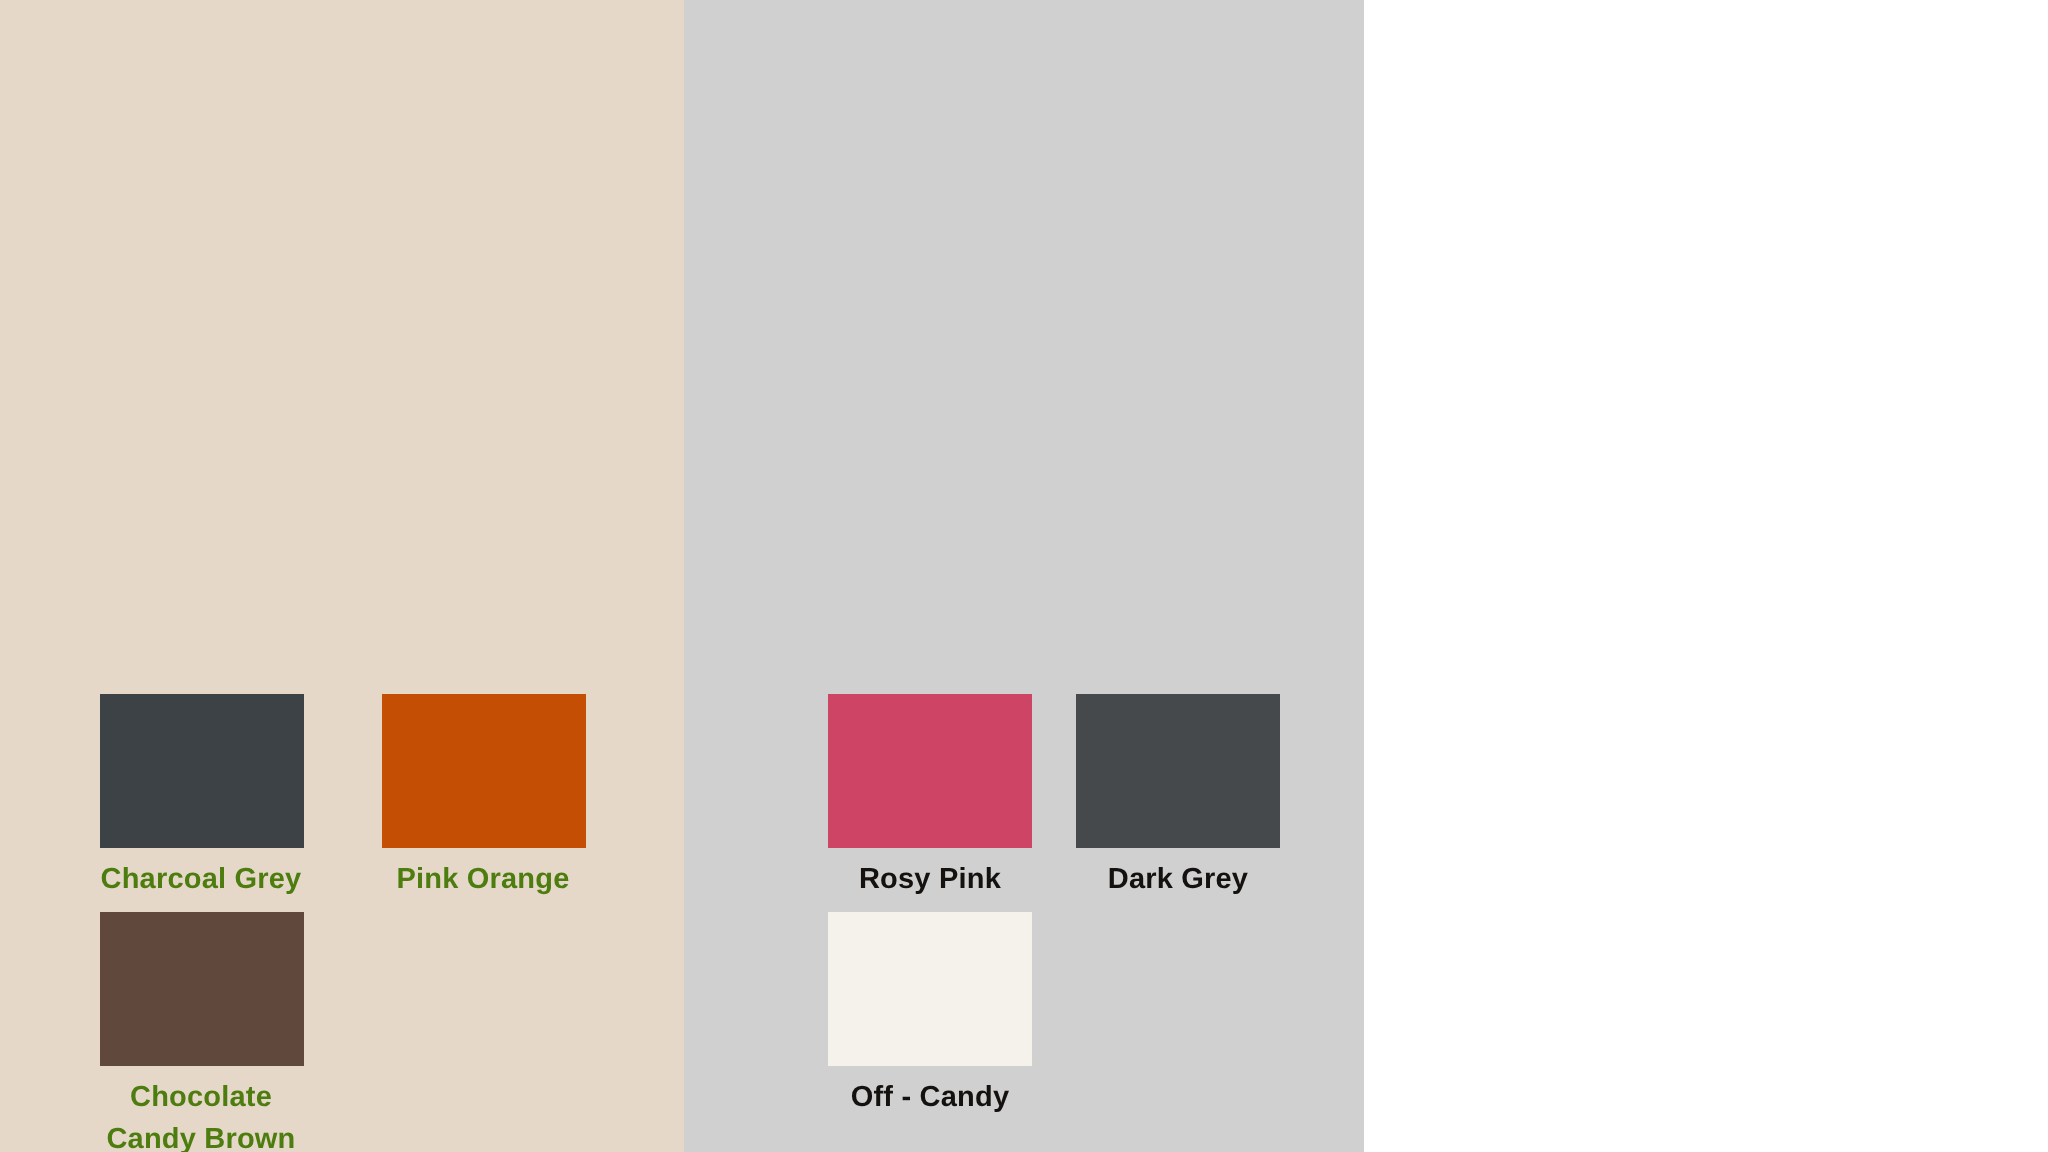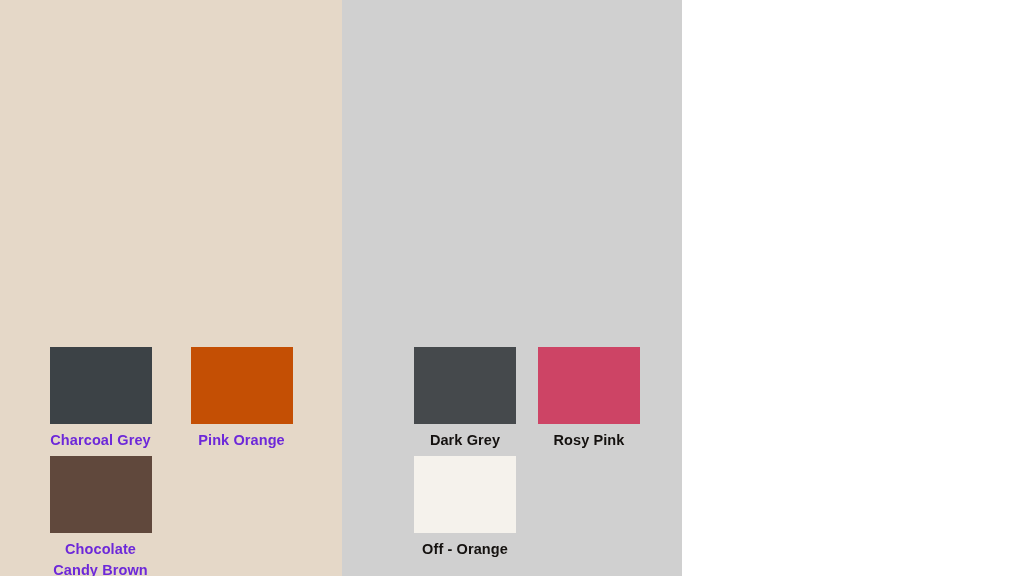--- a/index.html
+++ b/index.html
@@ -65,21 +65,21 @@
     margin-top: 6px;
     margin-bottom: 5px;
     font-size: 14.5px;
     font-weight: bold;
     line-height: 1.45;
     text-align: center;
     letter-spacing: 0.1px;
     white-space: pre-line;
   }
 
-  .panel-1 .swatch-label { color: #6d28d9; }
+  .panel-1 .swatch-label { color: #4d7c0f; }
   .panel-2 .swatch-label { color: #ffffff; }
   .panel-3 .swatch-label { color: #14110f; }
 </style>
 </head>
 <body>
 
 <div id="palette-board">
 
   <section class="panel panel-1" style="background-color: rgb(229, 216, 200);">
     <div class="swatch-grid">
@@ -96,27 +96,27 @@
         <span class="swatch-label">Chocolate
 Candy Brown</span>
       </div>
     </div>
   </section>
 
 
   <section class="panel panel-3" style="background-color: rgb(208, 208, 208);">
     <div class="swatch-grid">
       <div class="swatch-cell">
+        <span class="swatch-chip" style="background-color: rgb(205, 68, 101);"></span>
+        <span class="swatch-label">Rosy Pink</span>
+      </div>
+      <div class="swatch-cell">
         <span class="swatch-chip" style="background-color: rgb(69, 73, 76);"></span>
         <span class="swatch-label">Dark Grey</span>
       </div>
       <div class="swatch-cell">
-        <span class="swatch-chip" style="background-color: rgb(205, 68, 101);"></span>
-        <span class="swatch-label">Rosy Pink</span>
-      </div>
-      <div class="swatch-cell">
         <span class="swatch-chip" style="background-color: rgb(245, 242, 236);"></span>
-        <span class="swatch-label">Off - Orange</span>
+        <span class="swatch-label">Off - Candy</span>
       </div>
     </div>
   </section>
 
 </div>
 
 </body></html>

